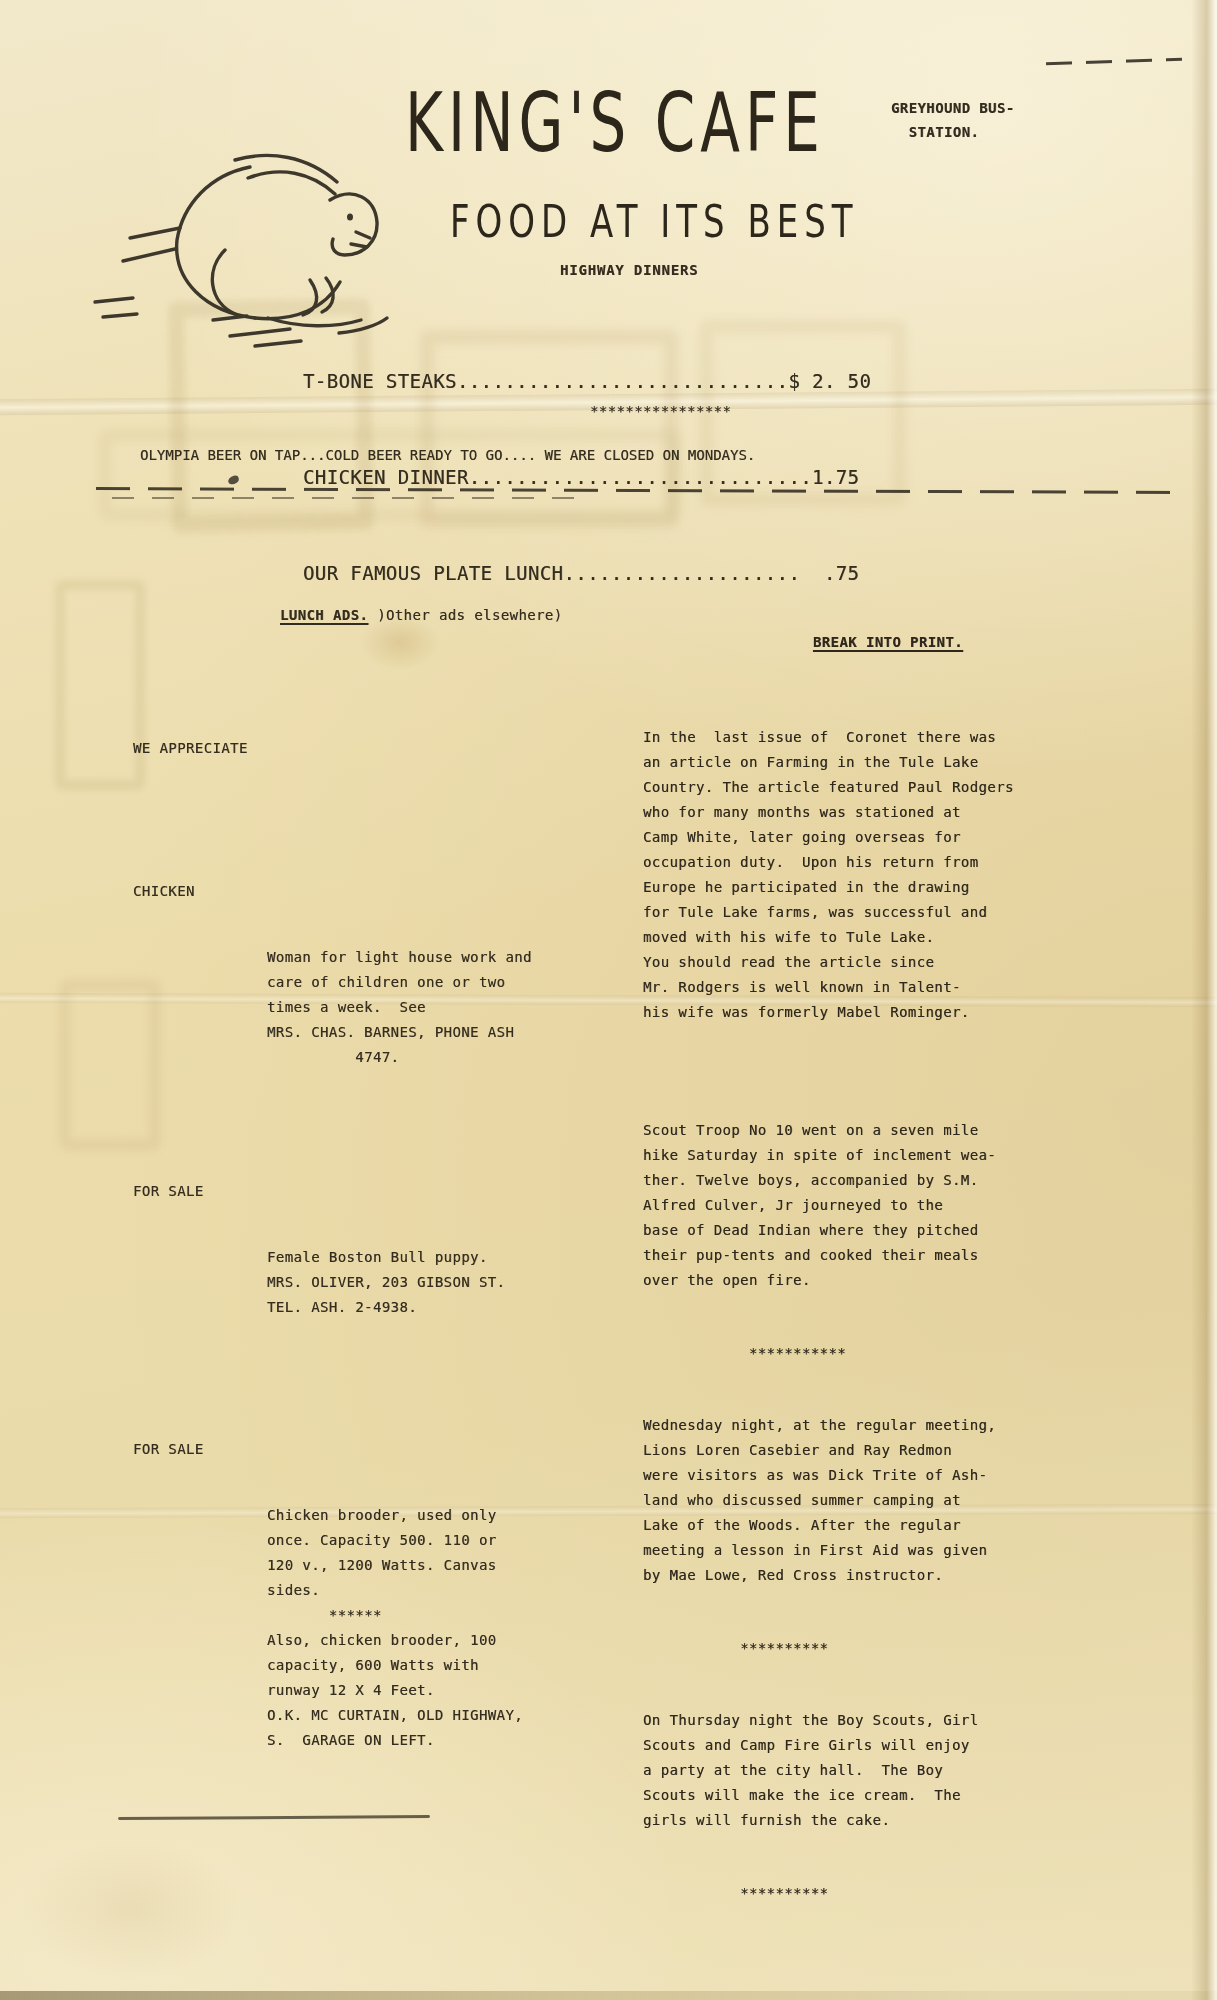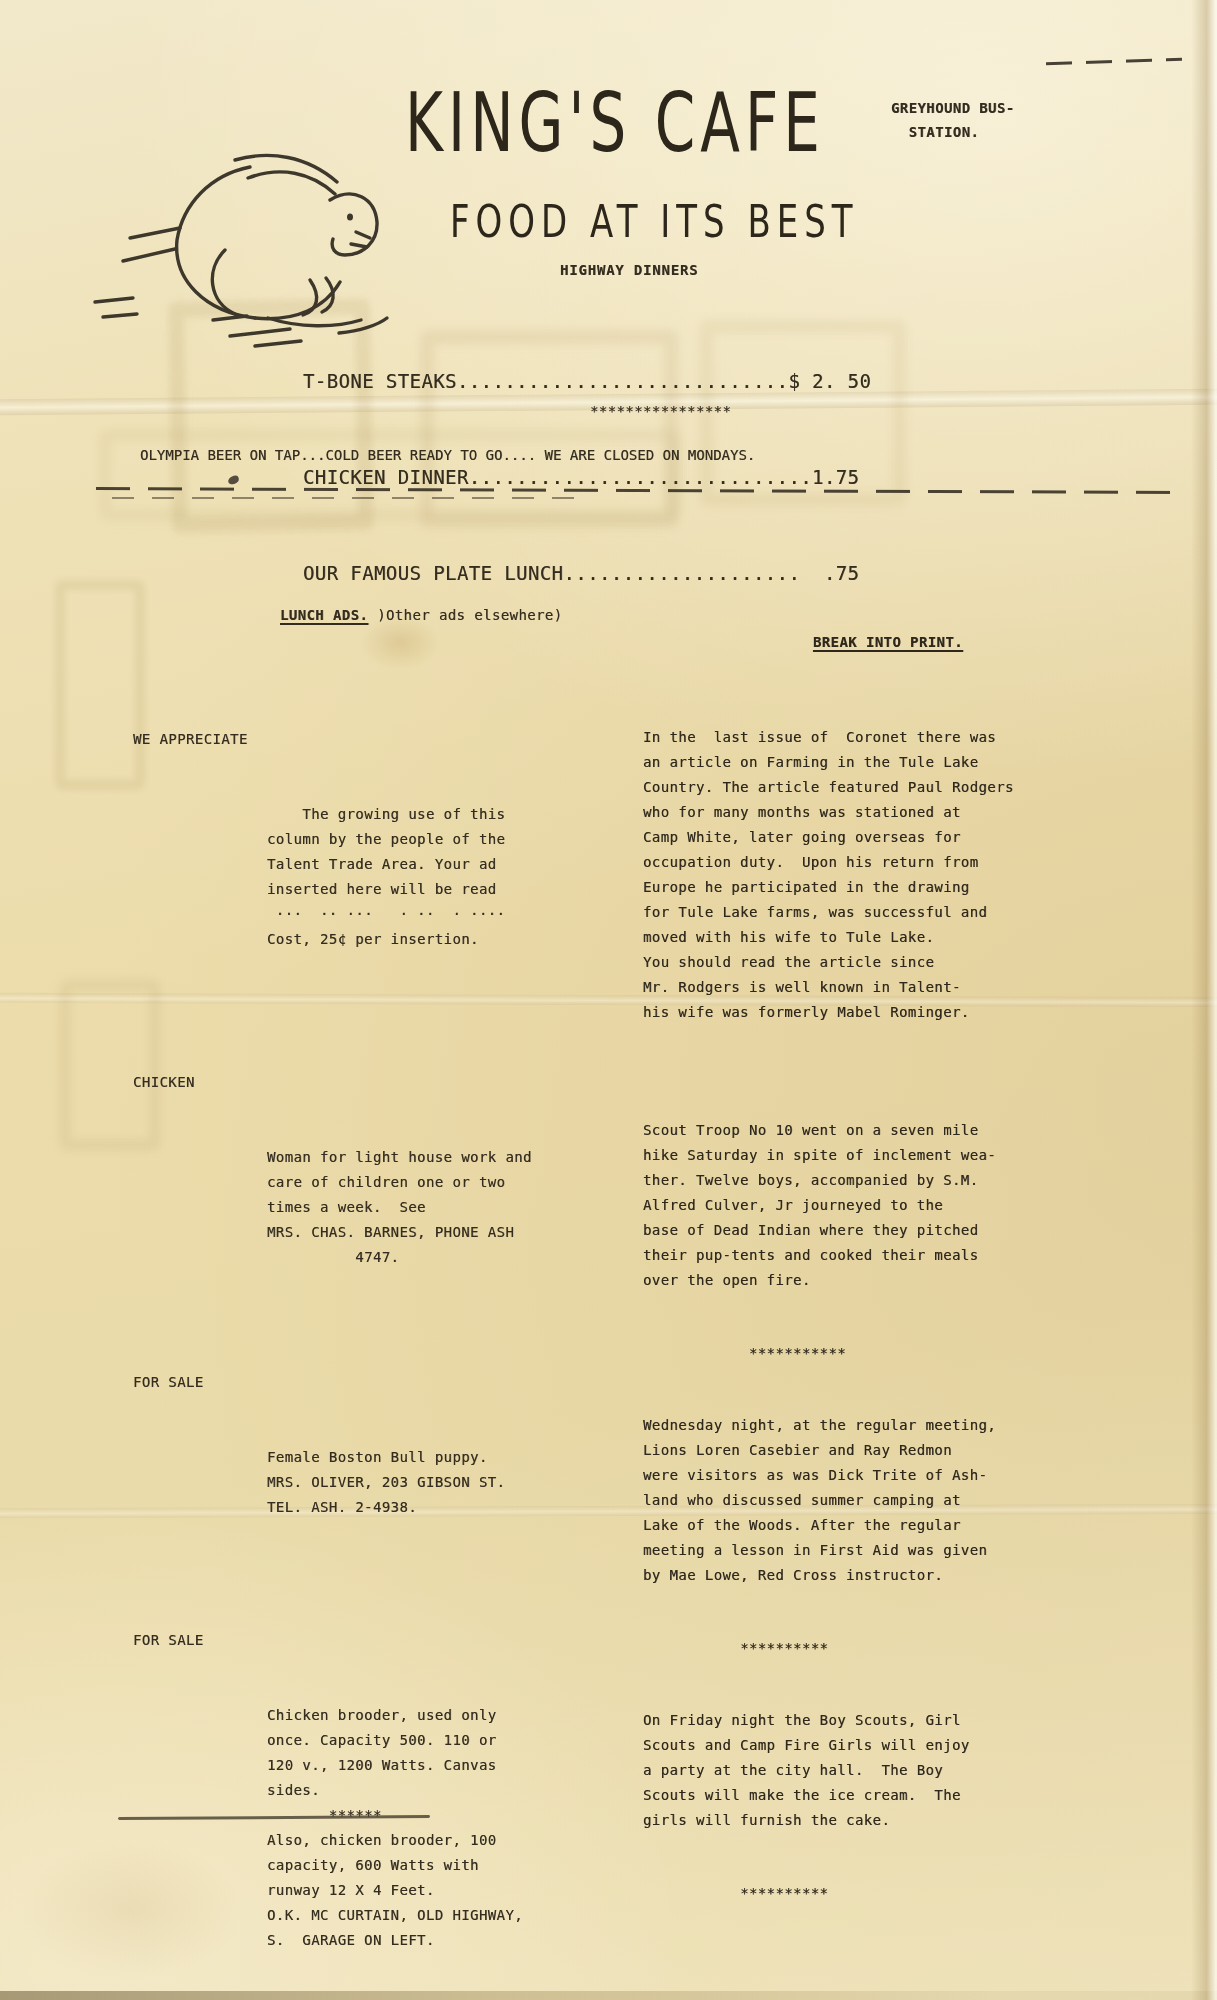--- a/index.html
+++ b/index.html
@@ -27,21 +27,21 @@
   .menu-block{left:303px;top:301px;line-height:32px;font-size:19px;}
   .dinners{left:560px;top:258px;letter-spacing:.8px;}
   .stars-header{left:590px;top:399px;}
   .beer{left:140px;top:443px;letter-spacing:0;}
   .station{left:891px;top:96px;line-height:24px;}
   
   .left-col{left:133px;top:553px;width:525px;}
   .right-col{left:643px;top:580px;width:490px;color:#2d271c;}
   .wantads-head{margin-left:147px;}
   .entry{position:relative;margin-left:134px;width:380px;}
-  .entry .lbl{position:absolute;left:-134px;top:0;white-space:nowrap;text-align:right;}
+  .entry .lbl{position:absolute;left:-134px;top:9px;white-space:nowrap;text-align:right;}
   .e1{margin-top:24px}.e2{margin-top:18px}.e3{margin-top:0}.e4{margin-top:8px}
   .sec-h{text-align:center;}
   .rc-p1{margin-top:20px}
   .rc-h2{margin-top:12px}
   .rc-sp0{margin-top:18px}
   .stars-line{line-height:20px;}
   
   .rule-dashes{left:96px;top:489px;width:1085px;height:3px;
     background:repeating-linear-gradient(90deg,rgba(45,38,26,.85) 0 34px,rgba(45,38,26,0) 34px 52px);
     transform:rotate(.2deg);}
@@ -136,26 +136,20 @@
   <div class="abs beer tw">OLYMPIA BEER ON TAP...COLD BEER READY TO GO.... WE ARE CLOSED ON MONDAYS.</div>
   <div class="abs ink-dot"></div>
   <div class="abs rule-dashes"></div>
   <div class="abs rule-dashes2"></div>
 
   <div class="abs left-col tw">
     <div class="wantads-head"><span class="uline bold">LUNCH ADS.</span><span> )Other ads elsewhere)</span></div>
 
     <div class="entry e1">
       <span class="lbl">WE APPRECIATE</span>
-      <div class="body">    The growing use of this
-column by the people of the
-Talent Trade Area. Your ad
-inserted here will be read
- ···  ·· ···   · ··  · ····
-Cost, 25¢ per insertion.</div>
     </div>
     <div class="entry e2">
       <span class="lbl">CHICKEN</span>
       <div class="body">Woman for light house work and
 care of children one or two
 times a week.  See
 MRS. CHAS. BARNES, PHONE ASH
           4747.</div>
     </div>
     <div class="entry e3">
@@ -209,21 +203,21 @@
 over the open fire.</div>
     <div class="stars-line">            ***********</div>
     <div>Wednesday night, at the regular meeting,
 Lions Loren Casebier and Ray Redmon
 were visitors as was Dick Trite of Ash-
 land who discussed summer camping at
 Lake of the Woods. After the regular
 meeting a lesson in First Aid was given
 by Mae Lowe, Red Cross instructor.</div>
     <div class="stars-line">           **********</div>
-    <div>On Friday night the Boy Scouts, Girl
+    <div>On Thursday night the Boy Scouts, Girl
 Scouts and Camp Fire Girls will enjoy
 a party at the city hall.  The Boy
 Scouts will make the ice cream.  The
 girls will furnish the cake.</div>
     <div class="stars-line">           **********</div>
     
 
     
     
 

